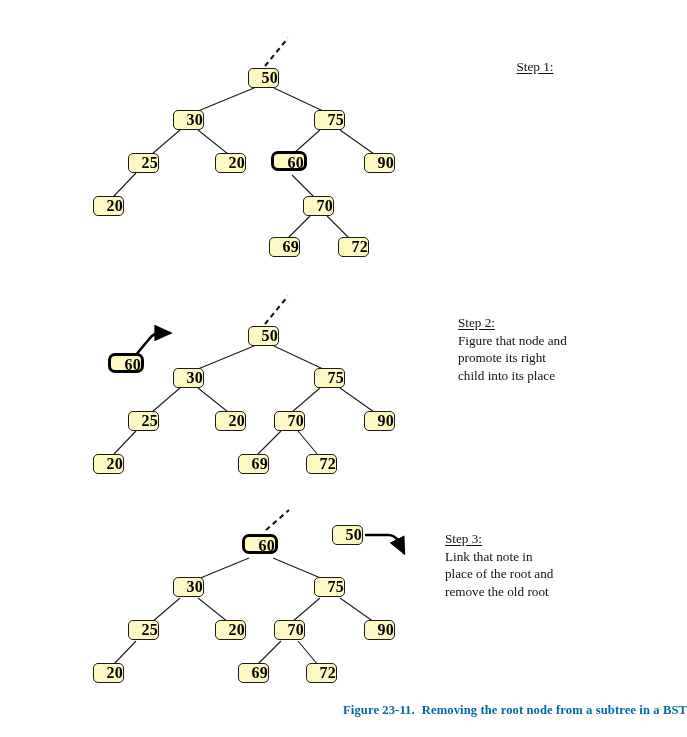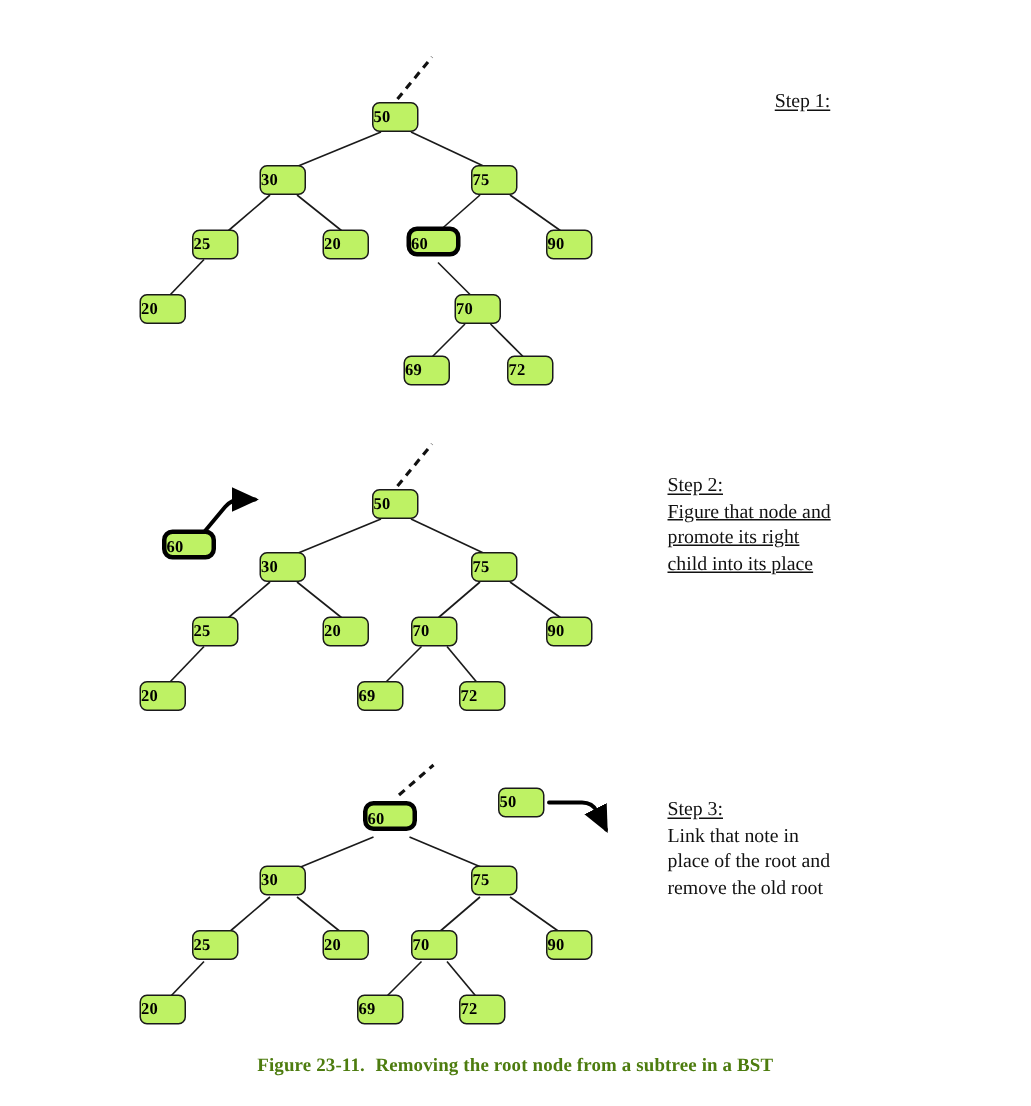--- a/index.html
+++ b/index.html
@@ -34,26 +34,26 @@
     height: 240px;
     overflow: visible;
   }
   .node {
     position: absolute;
     box-sizing: border-box;
     width: 31px;
     height: 20px;
     border: 1.1px solid #1a1a1a;
     border-radius: 5px;
-    background: #bef264;
+    background: #fef9c3;
     font-family: "Liberation Serif", "DejaVu Serif", serif;
     font-weight: bold;
-    font-size: 11px;
+    font-size: 16px;
     line-height: 18px;
-    text-align: left;
+    text-align: right;
     color: #000000;
     letter-spacing: 0.2px;
   }
   .node.highlight {
     border: 3px solid #000000;
     border-radius: 7px;
     width: 36px;
     height: 20px;
     line-height: 18px;
   }
@@ -71,25 +71,25 @@
     text-underline-offset: 1.5px;
   }
   .step-body {
     display: block;
     white-space: pre-line;
   }
   .caption {
     position: absolute;
     left: 0;
     width: 687px;
-    text-align: center;
+    text-align: right;
     font-family: "Liberation Serif", "DejaVu Serif", serif;
     font-weight: bold;
     font-size: 12.6px;
-    color: #4d7c0f;
+    color: #0369a1;
     letter-spacing: 0.1px;
   }
   .caption .cap-sep { display: inline-block; width: 7px; }
 </style>
 </head>
 <body>
 
 <div class="figure-root">
 
   <svg class="tree-svg" style="top:0px;height:290px;" viewBox="0 0 687 290">
@@ -172,21 +172,21 @@
     <div class="node" style="left:314px;top:78px;">75</div>
     <div class="node" style="left:128px;top:121px;">25</div>
     <div class="node" style="left:215px;top:121px;">20</div>
     <div class="node" style="left:274px;top:121px;">70</div>
     <div class="node" style="left:364px;top:121px;">90</div>
     <div class="node" style="left:93px;top:164px;">20</div>
     <div class="node" style="left:238px;top:164px;">69</div>
     <div class="node" style="left:306px;top:164px;">72</div>
   </div>
 
-  <div class="step-block" style="left:445px;top:314px;text-decoration:underline;">
+  <div class="step-block" style="left:458px;top:314px;">
     <span class="step-title">Step 2:</span>
     <span class="step-body">Figure that node and
 promote its right
 child into its place</span>
   </div>
 
   <svg class="tree-svg" style="top:500px;height:200px;" viewBox="0 0 687 200">
     <defs>
       <marker id="arrowDn" markerWidth="8" markerHeight="8" refX="6" refY="3.2" orient="auto" markerUnits="strokeWidth">
         <path d="M0,0 L7,3.2 L0,6.4 z" fill="#000"></path>

